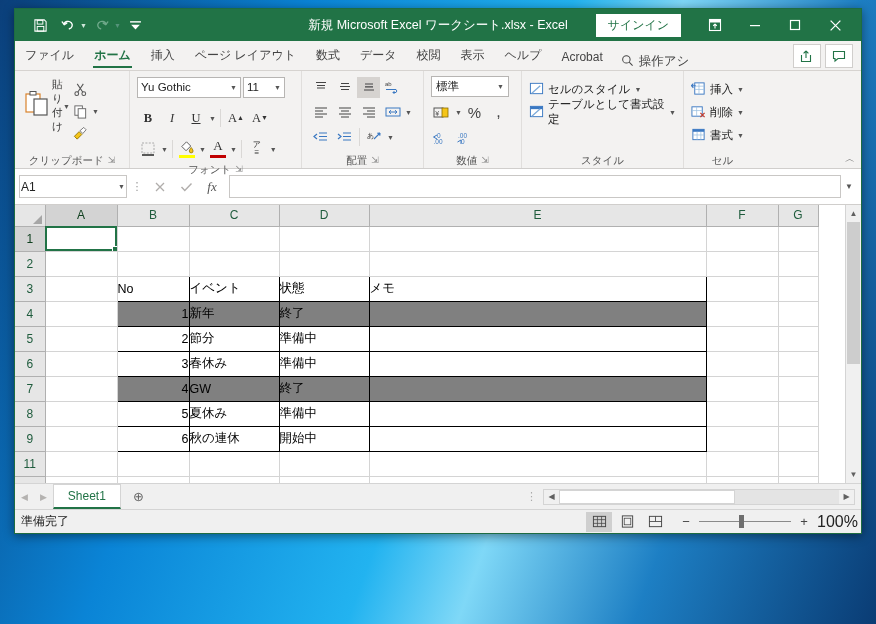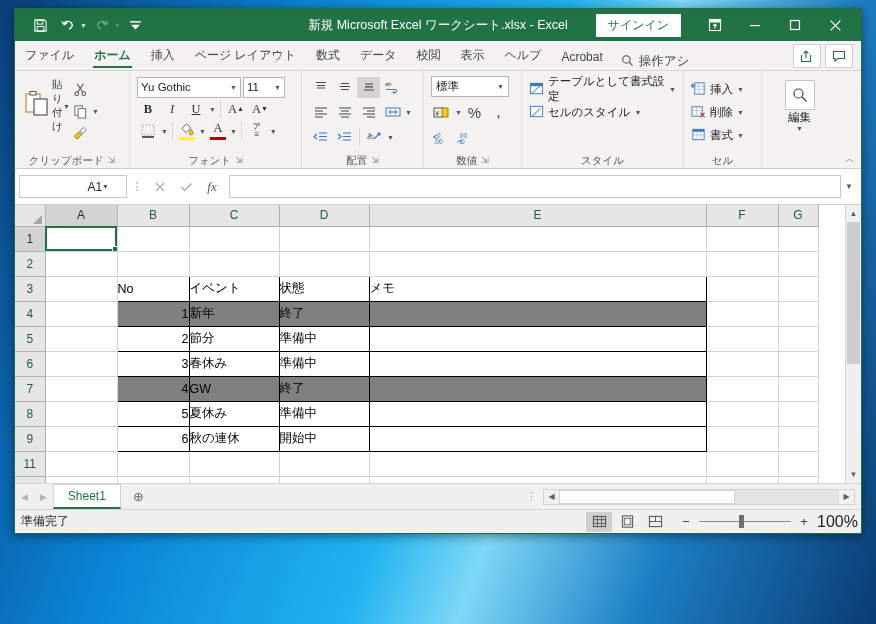--- a/index.html
+++ b/index.html
@@ -84,21 +84,21 @@
   .paste-big {
     display: flex; align-items: center; width: 48px;
     font-size: 10.5px; color: #333; padding-top: 2px;
   }
   .paste-icon { width: 30px; height: 32px; position: relative; }
   .clip-small { display: flex; flex-direction: column; gap: 2px; padding-top: 3px; }
   .clip-row { display: flex; align-items: center; gap: 2px; height: 20px; }
   .mini-ic { width: 20px; height: 18px; display: flex; align-items: center; justify-content: center; }
   .caret { font-size: 7px; color: #555; }
   
-  .font-rows { display: flex; flex-direction: column; gap: 0; }
+  .font-rows { display: flex; flex-direction: column; gap: 9px; }
   .frow { display: flex; align-items: center; gap: 2px; height: 22px; }
   .fontname-box {
     width: 104px; height: 21px; background: #fff; border: 1px solid #b7b5b3;
     display: flex; align-items: center; padding: 0 3px; font-size: 11.5px; color: #222;
   }
   .fontname-box span:first-child { flex: 1; overflow: hidden; white-space: nowrap; }
   .fontsize-box {
     width: 42px; height: 21px; background: #fff; border: 1px solid #b7b5b3;
     display: flex; align-items: center; padding: 0 3px; font-size: 11.5px; color: #222;
   }
@@ -132,21 +132,21 @@
   .celllist { display: flex; flex-direction: column; gap: 1px; padding-top: 2px; }
   .cell-item { display: flex; align-items: center; gap: 4px; font-size: 11.5px; color: #222; height: 22px; }
   
   .edit-big { display: flex; flex-direction: column; align-items: center; width: 52px; padding-top: 4px; font-size: 11.5px; color: #222; }
   .edit-sq { width: 30px; height: 30px; border: 1px solid #c9c7c5; background: #fff; display: flex; align-items: center; justify-content: center; }
   .ribbon-collapse { position: absolute; right: 6px; bottom: 2px; font-size: 10px; color: #555; }
   
   .formulabar { height: 36px; background: #fff; display: flex; align-items: center; gap: 0; flex: none; padding: 0 4px; border-bottom: 1px solid #d0cecc; }
   .namebox {
     width: 108px; height: 23px; border: 1px solid #c9c7c5; background: #fff;
-    display: flex; align-items: center; padding: 0 17px; font-size: 12px; color: #222; text-align: right;
+    display: flex; align-items: center; padding: 0 1px; font-size: 12px; color: #222;
   }
   .namebox span:first-child { flex: 1; }
   .fb-dots { width: 20px; text-align: center; color: #999; font-size: 11px; letter-spacing: 0; }
   .fb-btns { display: flex; align-items: center; gap: 0; justify-content: flex-end; }
   .fb-btn { width: 26px; height: 22px; display: flex; align-items: center; justify-content: center; color: #b0adab; font-size: 13px; }
   .fb-fx { font-family: "Liberation Serif", serif; font-style: italic; color: #555; font-size: 13px; }
   .fb-input { flex: 1; height: 23px; border: 1px solid #c9c7c5; background: #fff; margin-left: 4px; }
   .fb-caret { width: 16px; display: flex; align-items: center; justify-content: center; font-size: 8px; color: #555; }
   
   .gridwrap { flex: 1; display: flex; flex-direction: column; background: #fff; position: relative; overflow: hidden; }
@@ -559,35 +559,35 @@
       </div>
     </div>
 
     <div class="rgroup" style="width:162px">
       <div class="rgroup-body">
         <div class="stylelist">
           <div class="style-item">
             <span>
               <svg width="15" height="15" viewBox="0 0 16 16">
                     <rect x="1.5" y="2.5" width="13" height="11" fill="#fff" stroke="#3a78c2" stroke-width="1"></rect>
-                    <rect x="1.5" y="2.5" width="13" height="3" fill="#3a78c2"></rect>
                     <path d="M3 13 L12 5" stroke="#7aa8d8" stroke-width="1.4"></path>
                   </svg>
             </span>
-            <span>テーブルとして書式設定</span>
+            <span>セルのスタイル</span>
             <span class="caret">▼</span>
           </div>
           <div class="style-item">
             <span>
               <svg width="15" height="15" viewBox="0 0 16 16">
                     <rect x="1.5" y="2.5" width="13" height="11" fill="#fff" stroke="#3a78c2" stroke-width="1"></rect>
+                    <rect x="1.5" y="2.5" width="13" height="3" fill="#3a78c2"></rect>
                     <path d="M3 13 L12 5" stroke="#7aa8d8" stroke-width="1.4"></path>
                   </svg>
             </span>
-            <span>セルのスタイル</span>
+            <span>テーブルとして書式設定</span>
             <span class="caret">▼</span>
           </div>
         </div>
       </div>
       <div class="rgroup-label">
         <span>スタイル</span>
       </div>
     </div>
 
     <div class="rgroup" style="width:78px">
@@ -626,37 +626,20 @@
             <span>書式</span>
             <span class="caret">▼</span>
           </div>
         </div>
       </div>
       <div class="rgroup-label">
         <span>セル</span>
       </div>
     </div>
 
-    <div class="rgroup" style="width:76px">
-      <div class="rgroup-body" style="justify-content:center">
-        <div class="edit-big">
-          <span class="edit-sq">
-            <svg width="16" height="16" viewBox="0 0 16 16">
-                  <circle cx="6.5" cy="6.5" r="4.5" fill="none" stroke="#444" stroke-width="1.2"></circle>
-                  <path d="M10 10 L14.5 14.5" stroke="#444" stroke-width="1.2"></path>
-                </svg>
-          </span>
-          <span>編集</span>
-          <span class="caret">▼</span>
-        </div>
-      </div>
-      <div class="rgroup-label">
-        <span></span>
-      </div>
-    </div>
 
     <div class="ribbon-collapse">︿</div>
   </div>
 
   <div class="formulabar">
     <div class="namebox">
       <span>A1</span>
       <span class="caret">▼</span>
     </div>
     <div class="fb-dots">⋮</div>

